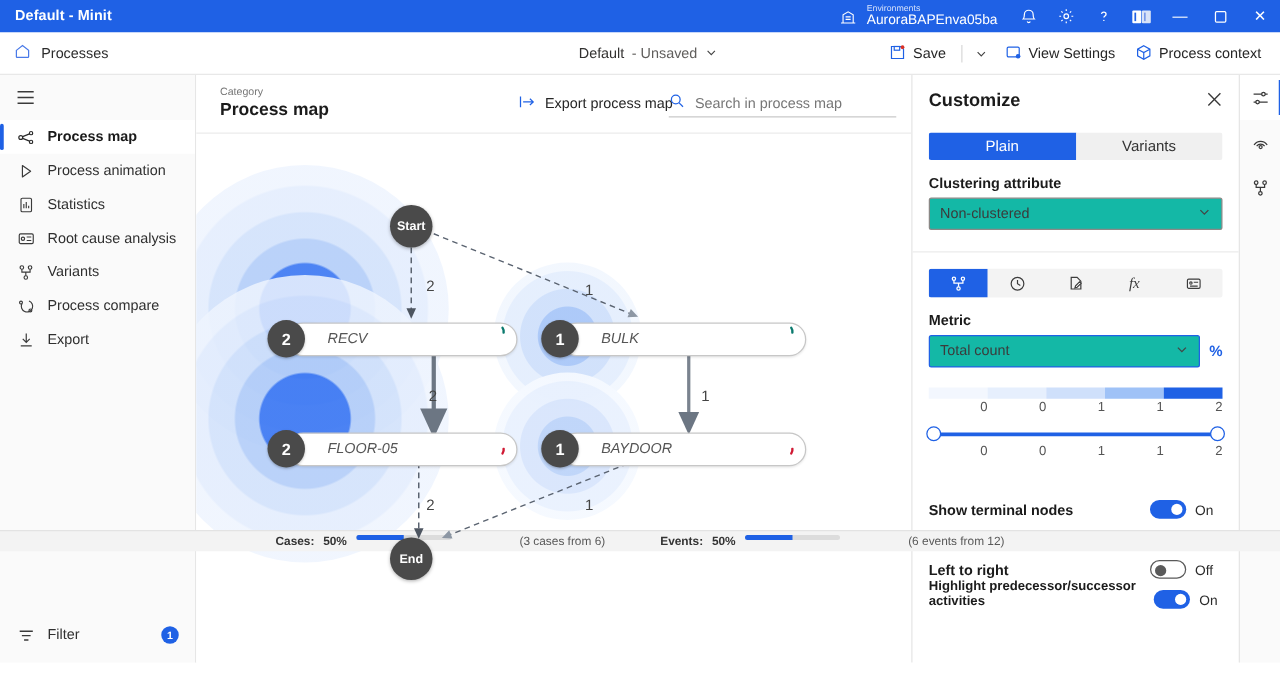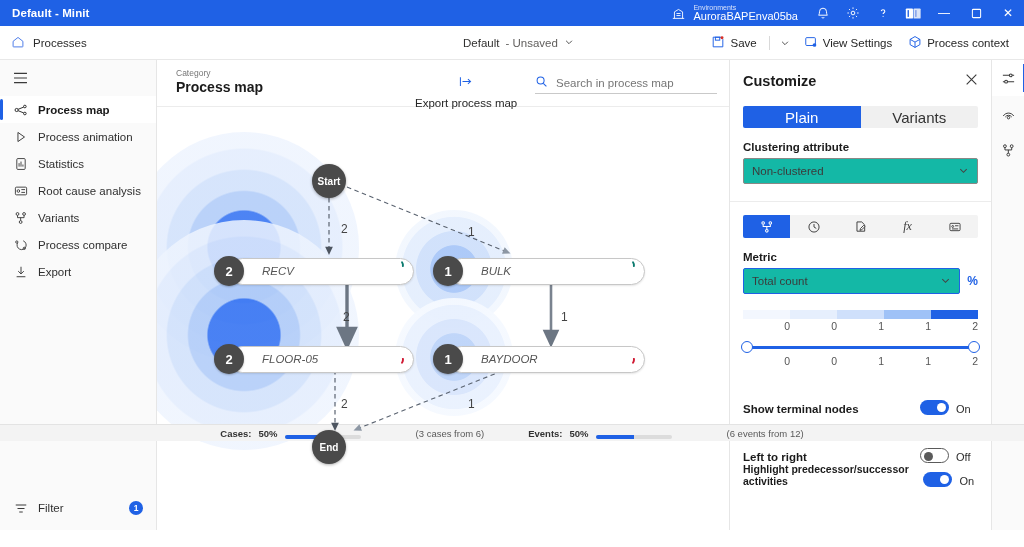--- a/index.html
+++ b/index.html
@@ -107,21 +107,21 @@
   }
   .cat-label {
     position: absolute; left: 19px; top: 8px; font-size: 8.5px; color: #767676;
   }
   .cat-title {
     position: absolute; left: 19px; top: 19px; font-size: 14px;
     font-weight: bold; color: #1b1b1b;
   }
   .export-map {
     position: absolute; left: 258px; top: 15px; display: flex;
-    align-items: center; gap: 7px; font-size: 11.5px; color: #262626; flex-direction: column;
+    align-items: center; gap: 7px; font-size: 11.5px; color: #262626;
   }
   .search-wrap {
     position: absolute; left: 378px; top: 13px; width: 182px; height: 21px;
     border-bottom: 1px solid #c9c9c9; display: flex; align-items: center; gap: 8px;
   }
   .search-wrap input {
     border: 0; outline: none; font-size: 11.5px; color: #323130;
     background: transparent; width: 150px; font-family: inherit;
   }
   .search-wrap input::placeholder { color: #767676; }
@@ -168,21 +168,21 @@
     height: 42px; display: flex; align-items: center; padding: 0 13px;
   }
   .panel-title { font-size: 14.5px; font-weight: bold; color: #1b1b1b; }
   .panel-close { margin-left: auto; color: #3a3a3a; font-size: 13px; }
   .seg {
     margin: 4px 13px 0; height: 22px; display: flex; border-radius: 2px;
     overflow: hidden;
   }
   .seg div {
     flex: 1; display: flex; align-items: center; justify-content: center;
-    font-size: 15px; background: #f0f0f0; color: #333;
+    font-size: 12px; background: #f0f0f0; color: #333;
   }
   .seg div.on { background: #1f61e5; color: #fff; }
   .field-label {
     margin: 13px 13px 5px; font-size: 11.5px; font-weight: bold; color: #1b1b1b;
   }
   .select {
     margin: 0 13px; height: 26px; border: 1px solid #8a8886; border-radius: 2px;
     display: flex; align-items: center; padding: 0 8px; font-size: 11.5px;
     color: #3b3b3b; background: #14b8a6;
   }
@@ -257,21 +257,21 @@
     width: 2.5px; background: #1f61e5;
   }
 
   
   .statusbar {
     position: absolute; bottom: 0; left: 0; width: 1024px; height: 17px;
     background: #f3f3f3; border-top: 1px solid #e3e3e3;
     display: flex; align-items: center; justify-content: center; gap: 44px;
     font-size: 9.5px; color: #333;
   }
-  .stat { display: flex; align-items: flex-end; gap: 7px; }
+  .stat { display: flex; align-items: flex-start; gap: 7px; }
   .stat b { font-weight: bold; }
   .stat-bar {
     width: 76px; height: 4px; background: #dcdcdc; border-radius: 2px;
     overflow: hidden;
   }
   .stat-bar i { display: block; height: 4px; background: #1f61e5; }
   .stat .note { color: #595959; margin-left: 48px; }
 </style>
 </head>
 <body>

